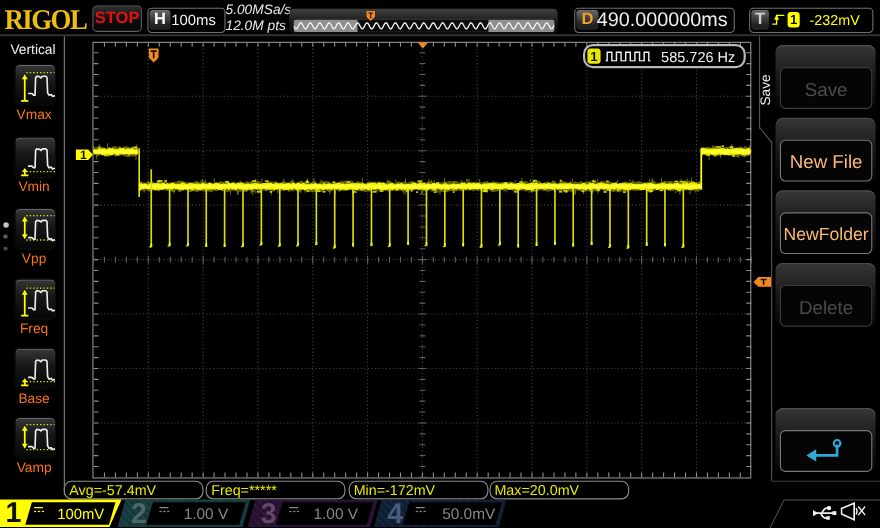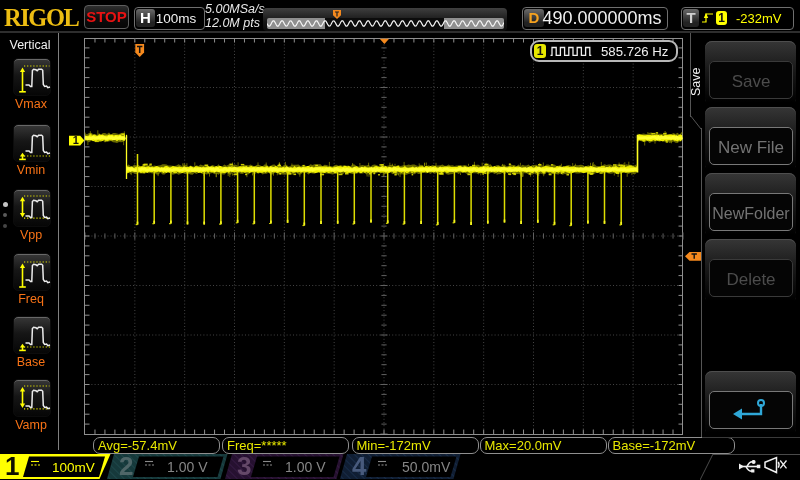--- a/index.html
+++ b/index.html
@@ -37,26 +37,26 @@
 
 
 #rsep { left:690px; top:33px; width:1px; height:84px; background:#555; }
 #rsep2 { left:700.5px; top:128px; width:1px; height:309px; background:#555; }
 #savetab { left:687px; top:67px; width:18px; height:40px; color:#f0f0f0; font-size:12.5px;
   transform:rotate(-90deg); transform-origin:center; text-align:center; line-height:40px; }
 .slot { position:absolute; left:704.5px; width:91px; height:64px; border-radius:7px;
   background:linear-gradient(180deg,#363636,#191919 45%,#000 96%); box-shadow:inset 0 1px 0 #4e4e4e; }
 .ibtn { position:absolute; left:709px; width:84px; height:38px; border-radius:5px;
   background:#050505; text-align:center; line-height:39px; }
-.ibtn.en { border:1px solid #787878; color:#737373; }
+.ibtn.en { border:1px solid #787878; color:#fdba74; }
 .ibtn.dis { border:1px solid #3a3a3a; color:#4c4c4c; }
 
 
 .mbox { position:absolute; top:436.5px; width:127px; height:17px; border:1px solid #8f8f8f;
-  border-radius:7px; background:#000; color:#e8e800; font-size:13px; line-height:15px; padding-left:4px;margin-left:35px; }
+  border-radius:7px; background:#000; color:#e8e800; font-size:13px; line-height:15px; padding-left:4px; }
 
 
 #bsep { left:713px; top:454px; width:87px; height:1px; background:#4a4a4a; }
 </style></head>
 <body>
 <div id="scr">
 
 <div class="abs" id="logo">RIGOL</div>
 <div class="abs" id="stopbtn">STOP</div>
 
@@ -787,21 +787,20 @@
 <div class="ibtn en" style="top:390.5px;text-align:center;padding-top:6px"><svg width="40" height="26" viewBox="0 0 40 26">
         <polyline points="8,16 30,16 30,6" fill="none" stroke="#2fa8d8" stroke-width="2.4"></polyline>
         <polygon points="2,16 11,10.5 11,21.5" fill="#2fa8d8"></polygon>
         <circle cx="30" cy="5" r="3" fill="none" stroke="#2fa8d8" stroke-width="2"></circle>
       </svg></div>
 
 <div class="mbox" style="left:58px">Avg=-57.4mV</div>
 <div class="mbox" style="left:187px">Freq=*****</div>
 <div class="mbox" style="left:316.5px">Min=-172mV</div>
 <div class="mbox" style="left:444.5px">Max=20.0mV</div>
-<div class="mbox" style="left:572.5px">Base=-172mV</div>
 
 <svg width="800" height="27" viewBox="0 0 800 27" style="position:absolute;left:0;top:453px">
   <polygon points="0,1 110.5,1 99.5,26 0,26" fill="#ffff00"></polygon>
   <polygon points="29,3.5 105,3.5 99,24 23,24" fill="#000"></polygon>
   <text x="5" y="21.5" font-size="26" font-weight="bold" fill="#101000" font-family="Liberation Sans, sans-serif">1</text>
   <g stroke="#ffff00" stroke-width="1.1">
     <line x1="31" y1="8.5" x2="39" y2="8.5"></line>
     <line x1="31" y1="12" x2="33" y2="12"></line>
         <line x1="34.5" y1="12" x2="36.5" y2="12"></line>
         <line x1="38" y1="12" x2="40" y2="12"></line>

